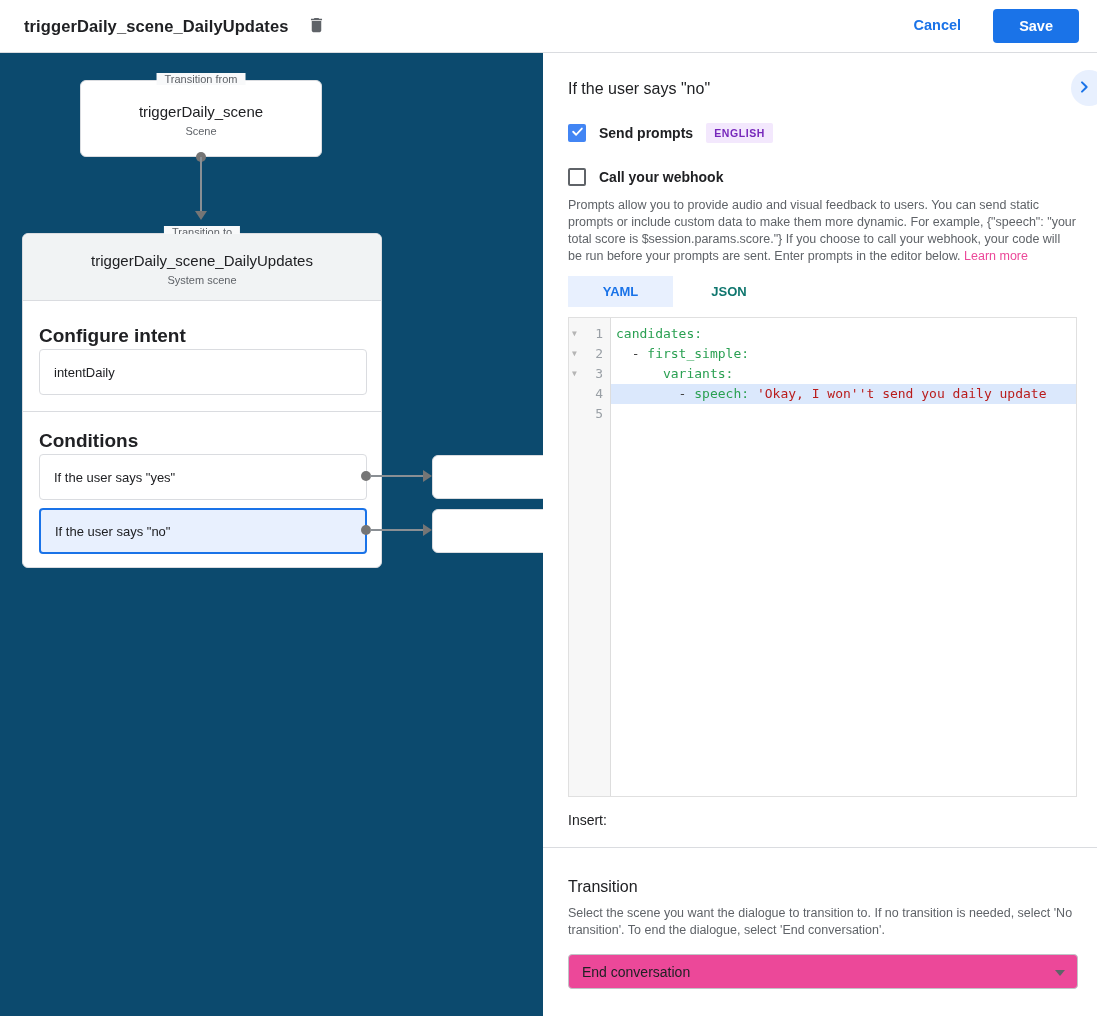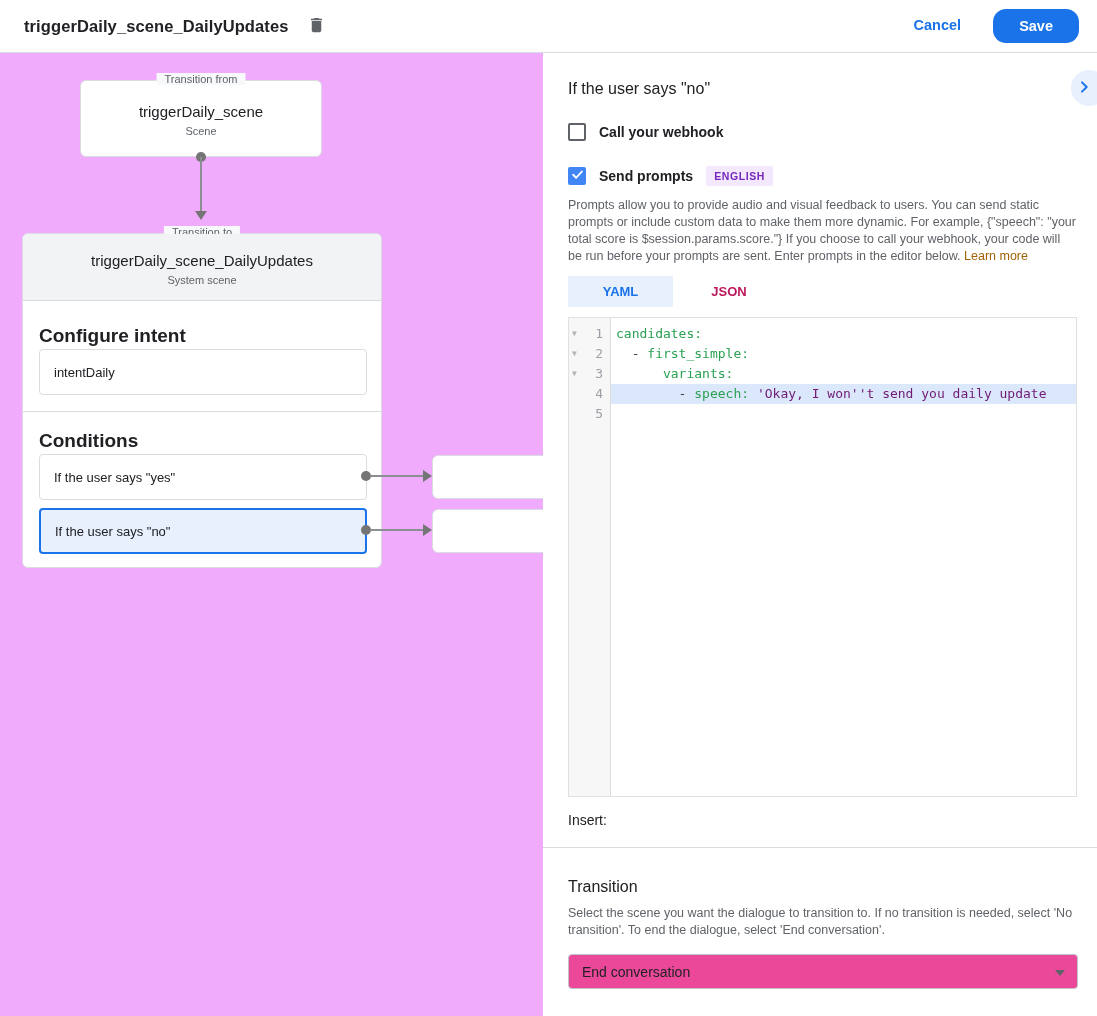--- a/index.html
+++ b/index.html
@@ -9,25 +9,25 @@
   
   .topbar { position:absolute; left:0; top:0; width:1097px; height:53px; background:#fff;
             border-bottom:1px solid #dadce0; display:flex; align-items:center; z-index:5; }
   .topbar-title { margin-left:24px; font-size:16.5px; font-weight:600; letter-spacing:.1px; }
   .trash-btn { margin-left:16px; width:24px; height:24px; border:none; background:none; cursor:pointer;
                display:flex; align-items:center; justify-content:center; }
   .topbar-actions { margin-left:auto; display:flex; align-items:flex-start; margin-right:18px; }
   .cancel-btn { color:#1a73e8; font-size:14.5px; font-weight:600; background:none; border:none;
                 padding:8px 16px; cursor:pointer; }
   .save-btn { background:#1a73e8; color:#fff; font-size:14.5px; font-weight:600; border:none;
-              border-radius:13px; padding:9px 26px; margin-left:16px; cursor:pointer; }
+              border-radius:4px; padding:9px 26px; margin-left:16px; cursor:pointer; }
 
   
   .canvas { position:absolute; left:0; top:53px; width:543px; height:963px;
-            background:#f0abfc; overflow:hidden; }
+            background:#0c4a6e; overflow:hidden; }
   .node { position:absolute; background:#fff; border:1px solid #dadce0; border-radius:6px; }
   .legend { position:absolute; top:-8px; left:50%; transform:translateX(-50%);
             background:#f8f9fa; padding:0 8px; font-size:11px; color:#5f6368; white-space:nowrap; }
   .from-box { left:80px; top:27px; width:242px; height:77px; text-align:center; }
   .node-title { font-size:15px; color:#202124; }
   .node-sub { font-size:11px; color:#5f6368; margin-top:5px; }
   .from-box .node-title { margin-top:22px; }
 
   .to-box { left:22px; top:180px; width:360px; height:335px; }
   .to-header { position:absolute; left:0; top:0; right:0; height:67px; background:#f1f3f4;
@@ -62,42 +62,42 @@
                 background:#e8f0fe; border:none; cursor:pointer; display:flex; align-items:center;
                 justify-content:center; padding-right:10px; }
   .check-row { display:flex; align-items:center; margin-top:25px; }
   .checkbox { width:18px; height:18px; border:2px solid #5f6368; border-radius:2px; background:#fff;
               flex:none; cursor:pointer; }
   .checkbox.checked { border:none; background:#4285f4; display:flex; align-items:center; justify-content:center; }
   .check-label { margin-left:13px; font-size:14px; font-weight:700; color:#202124; }
   .lang-badge { margin-left:13px; background:#f3e8fd; color:#7627bb; font-size:10.5px; font-weight:700;
                 letter-spacing:.6px; padding:4px 8px; border-radius:2px; }
   .desc { margin-top:11px; font-size:12.5px; line-height:17px; color:#5f6368; max-width:516px; }
-  .desc a { color:#a16207; text-decoration:none; cursor:pointer;margin-top:20px; }
+  .desc a { color:#ec4899; text-decoration:none; cursor:pointer;margin-top:20px; }
 
   .tabs { display:flex; margin-top:11px; }
   .tab { width:105px; height:31px; display:flex; align-items:center; justify-content:center;
-         font-size:13px; font-weight:700; color:#be185d; cursor:pointer; }
+         font-size:13px; font-weight:700; color:#0f766e; cursor:pointer; }
   .tab.active { background:#e8f0fe; color:#1a73e8; }
   .tab + .tab { width:112px; }
 
   
   .editor { position:relative; margin-top:10px; height:480px; border:1px solid #e0e0e0;
             background:#fff; overflow:hidden; font-family:"DejaVu Sans Mono", monospace; font-size:13px; }
   .gutter-bg { position:absolute; left:0; top:0; bottom:0; width:42px; background:#f7f7f7;
                border-right:1px solid #ddd; }
   .cm-rows { position:relative; padding-top:6px; }
   .cm-row { display:flex; height:20px; line-height:20px; }
   .cm-gutter { flex:none; width:42px; position:relative; }
   .cm-fold { position:absolute; left:3px; top:0; font-size:8px; color:#b5b5b5; }
   .cm-num { position:absolute; right:8px; top:0; color:#9aa0a6; }
   .cm-code { flex:1; white-space:pre; overflow:hidden; padding-left:5px; color:#444; }
   .cm-code.hl { background:#dbe8fc; }
   .tok-key { color:#2aa052; }
-  .tok-string { color:#701a75; }
+  .tok-string { color:#b91c1c; }
   .tok-plain { color:#444; }
 
   .insert-row { display:flex; align-items:center; margin-top:15px;gap:25px; }
   .insert-label { font-size:14px; color:#202124; }
   .chip { margin-left:11px; height:27px; padding:0 15px; border:1px solid #80868b; border-radius:14px;
           background:#fff; font-size:13px; color:#3c4043; cursor:pointer;
           display:flex; align-items:center; }
   .panel-divider { margin:19px -20px 0 -25px; border-top:1px solid #dadce0; }
 
   .transition-title { margin-top:30px; font-size:16px; color:#202124; }
@@ -175,36 +175,36 @@
     <div class="panel-title">If the user says "no"</div>
     <button class="expand-btn">
       <span>
         <svg width="16" height="16" viewBox="0 0 24 24" fill="none" stroke="#1a73e8" stroke-width="3" stroke-linecap="round" stroke-linejoin="round">
           <polyline points="9,5 16,12 9,19"></polyline>
         </svg>
       </span>
     </button>
 
     <div class="check-row">
-      <div class="checkbox"></div>
-      <div class="check-label">Call your webhook</div>
-    </div>
-
-    <div class="check-row">
       <div class="checkbox checked">
         <span>
           <svg width="13" height="13" viewBox="0 0 24 24" fill="none" stroke="#fff" stroke-width="3.4" stroke-linecap="round" stroke-linejoin="round">
             <polyline points="4,12.5 9.5,18 20,6.5"></polyline>
           </svg>
         </span>
       </div>
       <div class="check-label">Send prompts</div>
       <div class="lang-badge">ENGLISH</div>
     </div>
 
+    <div class="check-row">
+      <div class="checkbox"></div>
+      <div class="check-label">Call your webhook</div>
+    </div>
+
     <div class="desc"><span>Prompts allow you to provide audio and visual feedback to users. You can send static prompts or include custom data to make them more dynamic. For example, {"speech": "your total score is $session.params.score."} If you choose to call your webhook, your code will be run before your prompts are sent. Enter prompts in the editor below. </span><a>Learn more</a></div>
 
     <div class="tabs">
       <div class="tab active">YAML</div>
       <div class="tab">JSON</div>
     </div>
 
     <div class="editor">
       <div class="gutter-bg"></div>
       <div class="cm-rows" id="cm-rows">

